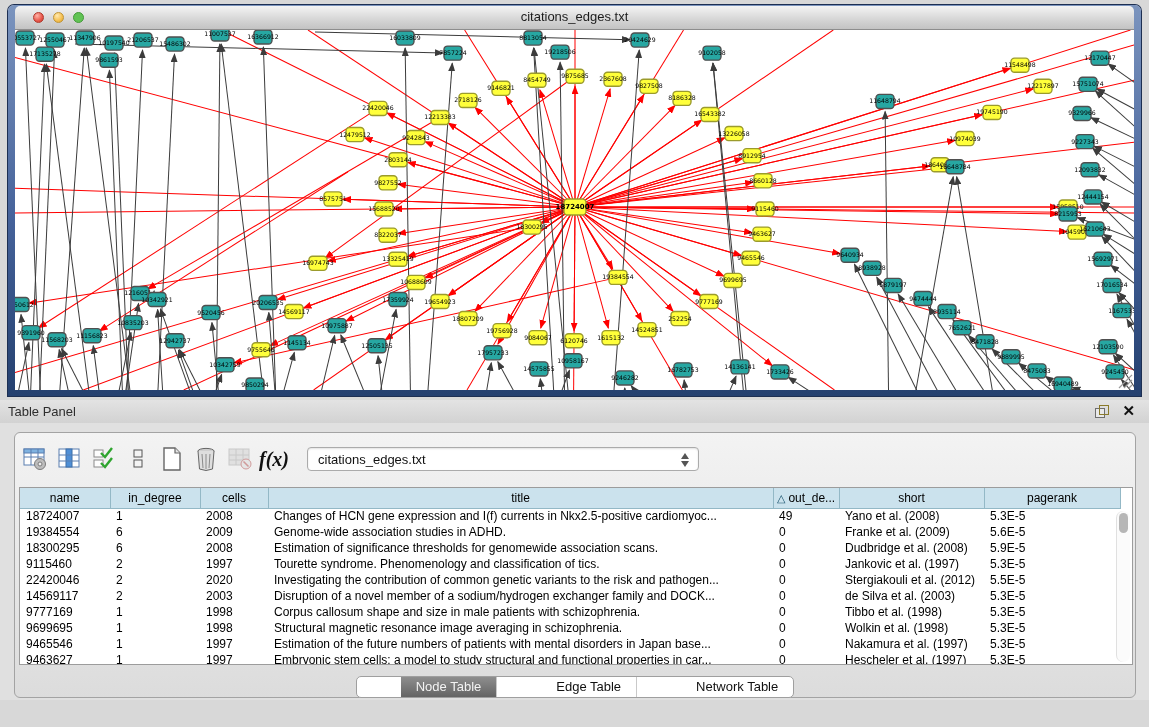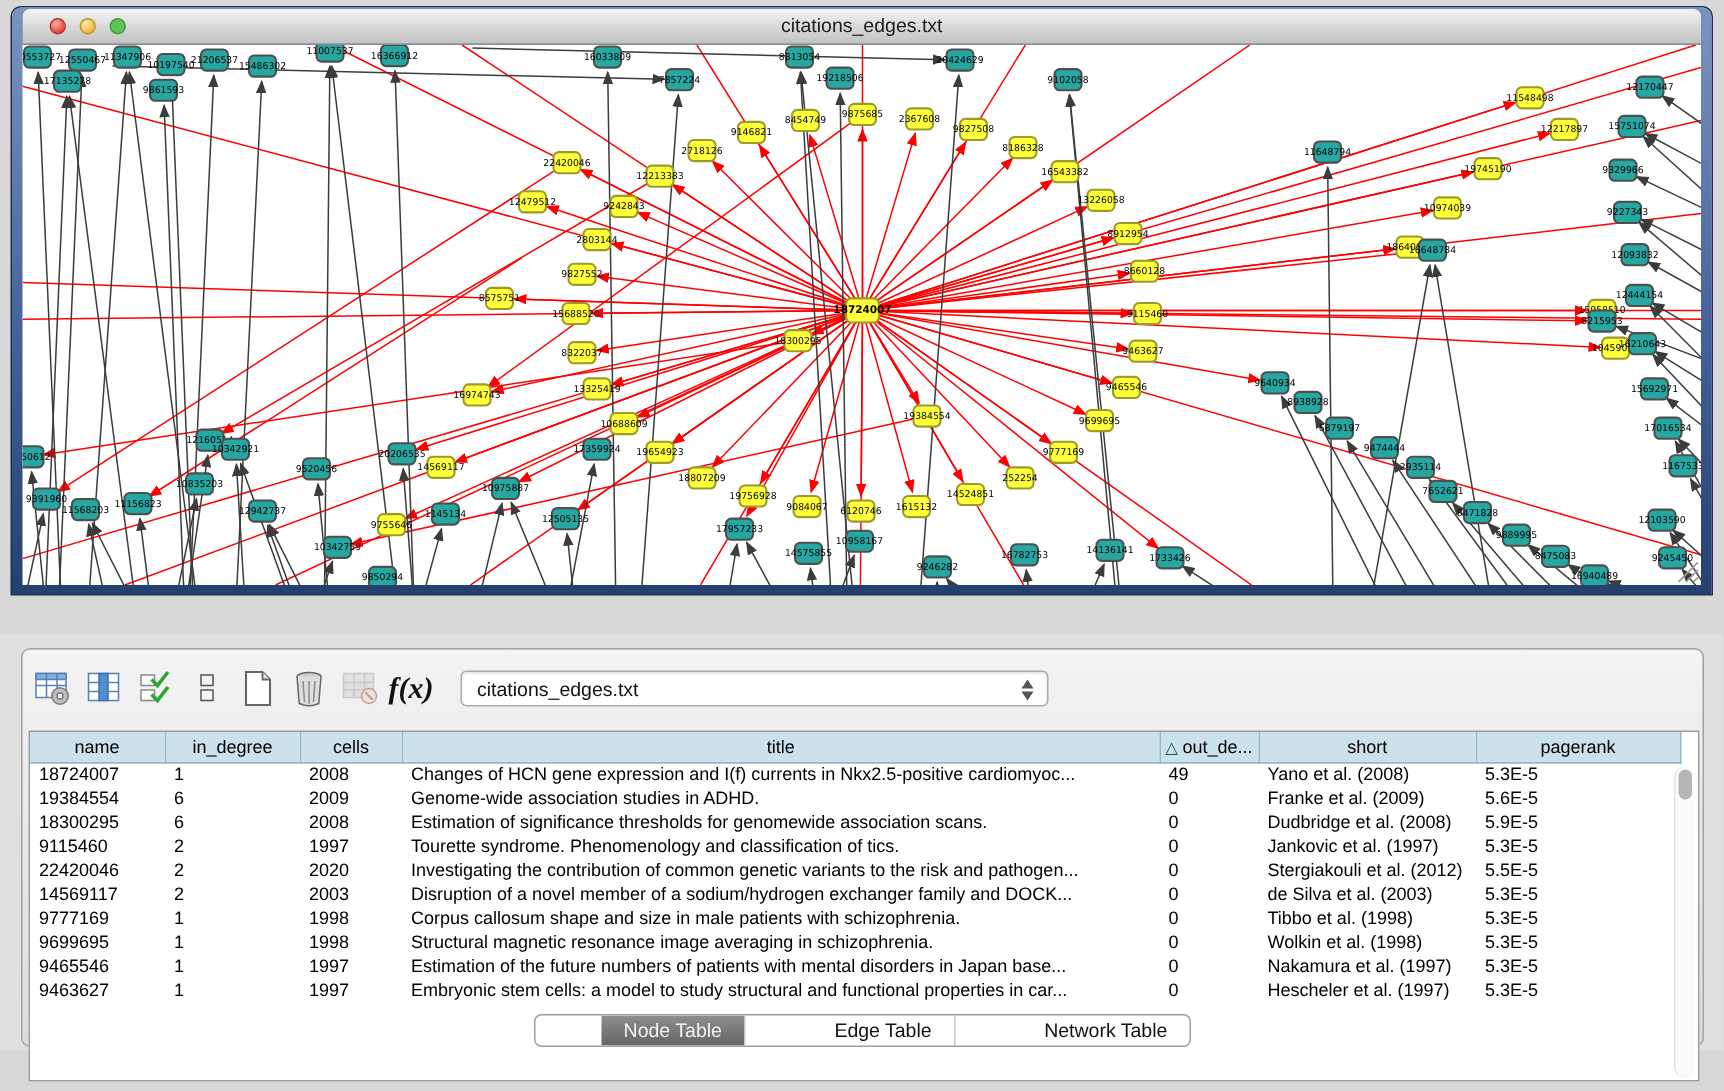--- a/index.html
+++ b/index.html
@@ -50,21 +50,21 @@
   .tbtn{width:30px;height:30px;margin-right:4px;display:flex;align-items:center;justify-content:center;cursor:pointer;border-radius:4px;}
   .tbtn svg{display:block;}
   .fx{font-family:"Liberation Serif",serif;font-style:italic;font-weight:bold;font-size:20px;color:#111;}
   .dropdown{position:relative;margin-left:14px;width:392px;height:24px;background:#ffffff;
     border:1px solid #ababab;border-radius:4px;box-shadow:inset 0 1px 2px rgba(0,0,0,.12);
     font-size:13px;color:#111;display:flex;align-items:center;padding-left:10px;box-sizing:border-box;cursor:pointer;}
   .stepper{position:absolute;right:8px;top:4px;width:9px;height:16px;}
   .stepper .up{position:absolute;top:1px;left:0;width:0;height:0;border-left:4.5px solid transparent;border-right:4.5px solid transparent;border-bottom:6px solid #555;}
   .stepper .dn{position:absolute;bottom:1px;left:0;width:0;height:0;border-left:4.5px solid transparent;border-right:4.5px solid transparent;border-top:6px solid #555;}
 
-  .tablewrap{position:absolute;left:4px;top:54px;width:1114px;height:234px;background:#fff;
+  .tablewrap{position:absolute;left:4px;top:54px;width:1114px;height:178px;background:#fff;
     border:1px solid #9c9c9c;box-sizing:border-box;overflow:hidden;}
   table.nt{border-collapse:collapse;table-layout:fixed;width:1100px;font-size:12px;color:#000;}
   table.nt th{height:20px;background:#cbe2ed;border-right:1px solid #93b8c6;border-bottom:1px solid #93b8c6;
     font-weight:normal;text-align:center;overflow:hidden;white-space:nowrap;padding:0 2px;box-sizing:border-box;}
   table.nt td{height:16px;padding:0 0 0 6px;overflow:hidden;white-space:nowrap;text-overflow:ellipsis;box-sizing:border-box;}
   .sort-tri{color:#16506b;font-size:11px;margin-right:3px;}
   .vscroll{position:absolute;right:2px;top:23px;bottom:2px;width:13px;background:#fbfbfb;border-left:1px solid #e0e0e0;border-radius:7px;}
   .vthumb{position:absolute;left:2px;top:2px;width:9px;height:20px;background:#b6b6b6;border-radius:5px;}
 
   .tabsrow{position:absolute;left:0;right:0;top:243px;height:21px;display:flex;justify-content:center;}
@@ -506,20 +506,28 @@
           </g>
         <g id="g-grip">
             <line x1="1114" y1="356" x2="1117" y2="353" class="grip"></line>
             <line x1="1109" y1="356" x2="1117" y2="348" class="grip"></line>
             <line x1="1104" y1="356" x2="1117" y2="343" class="grip"></line>
           </g>
       </svg>
     </div>
   </div>
 
+  <div class="tp-header">
+    <span class="tp-title">Table Panel</span>
+    <span class="tp-float">
+        <span class="sq1"></span>
+        <span class="sq2"></span>
+      </span>
+    <span class="tp-close">✕</span>
+  </div>
 
   <div class="tp-body">
     <div class="tp-container">
 
       <div class="toolbar">
         <span class="tbtn">
           <svg width="26" height="24">
               <rect x="1" y="2" width="20" height="16" fill="#fff" stroke="#5a7fb0"></rect>
               <rect x="1" y="2" width="20" height="4" fill="#7fb2e0" stroke="#5a7fb0"></rect>
               <line x1="8" y1="2" x2="8" y2="18" stroke="#5a7fb0"></line>

